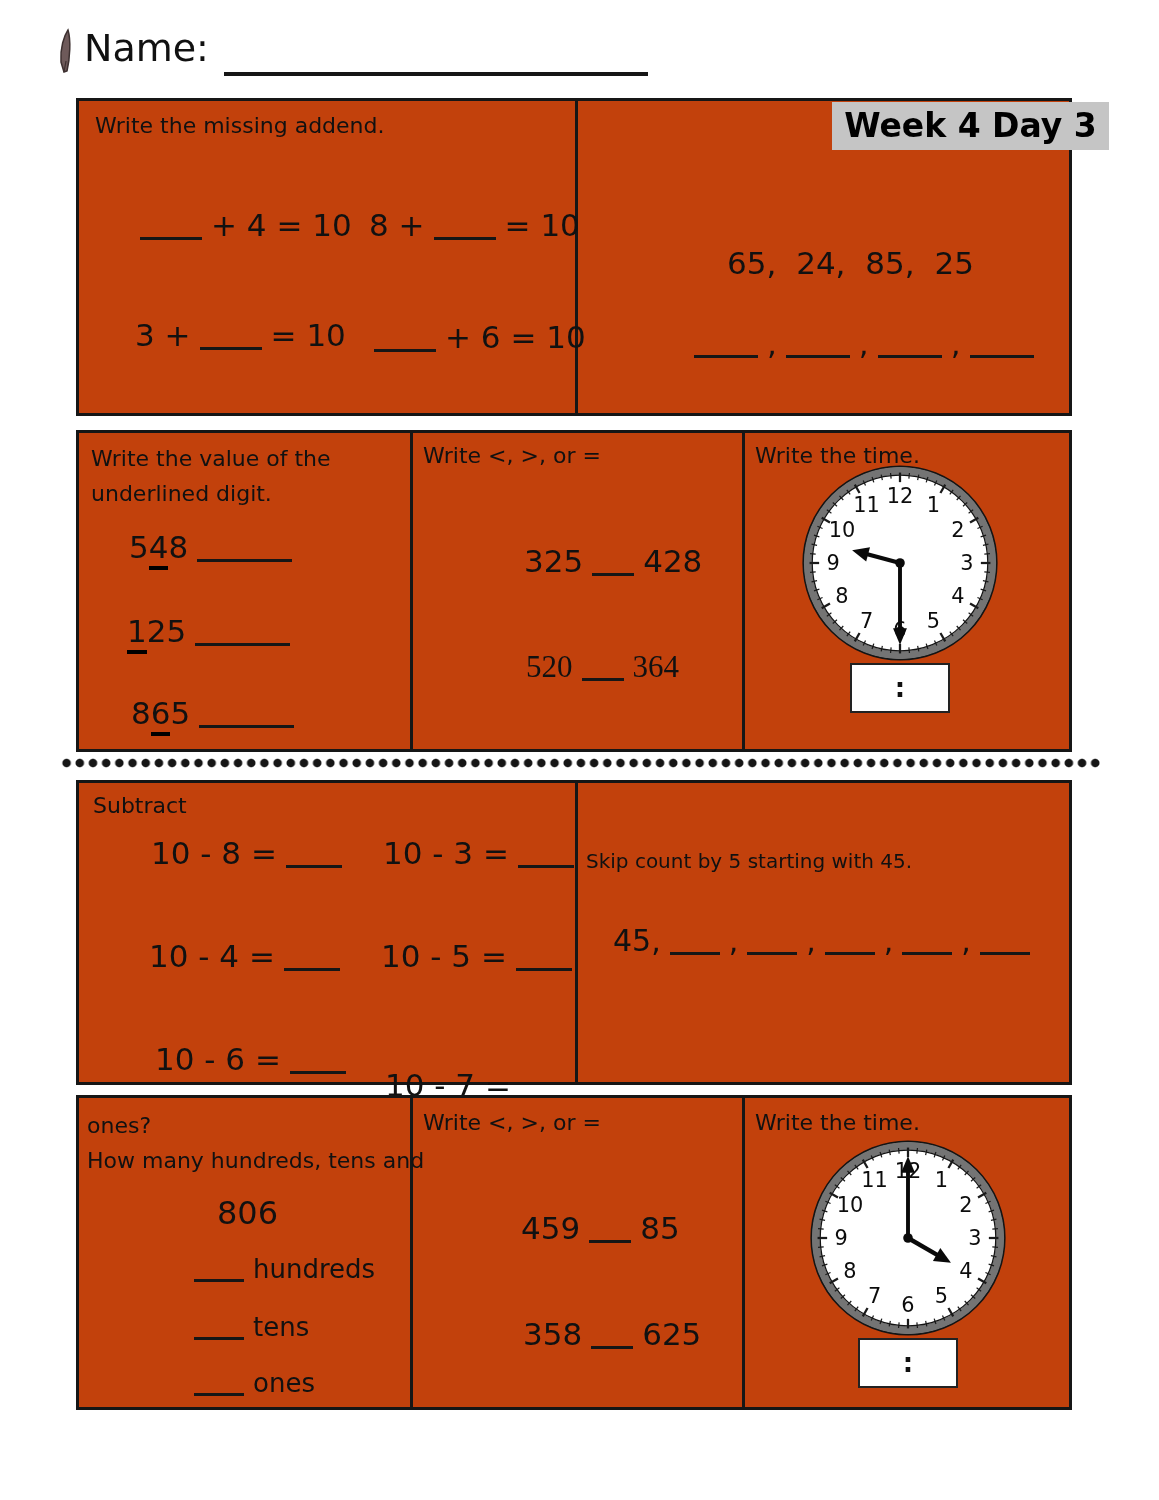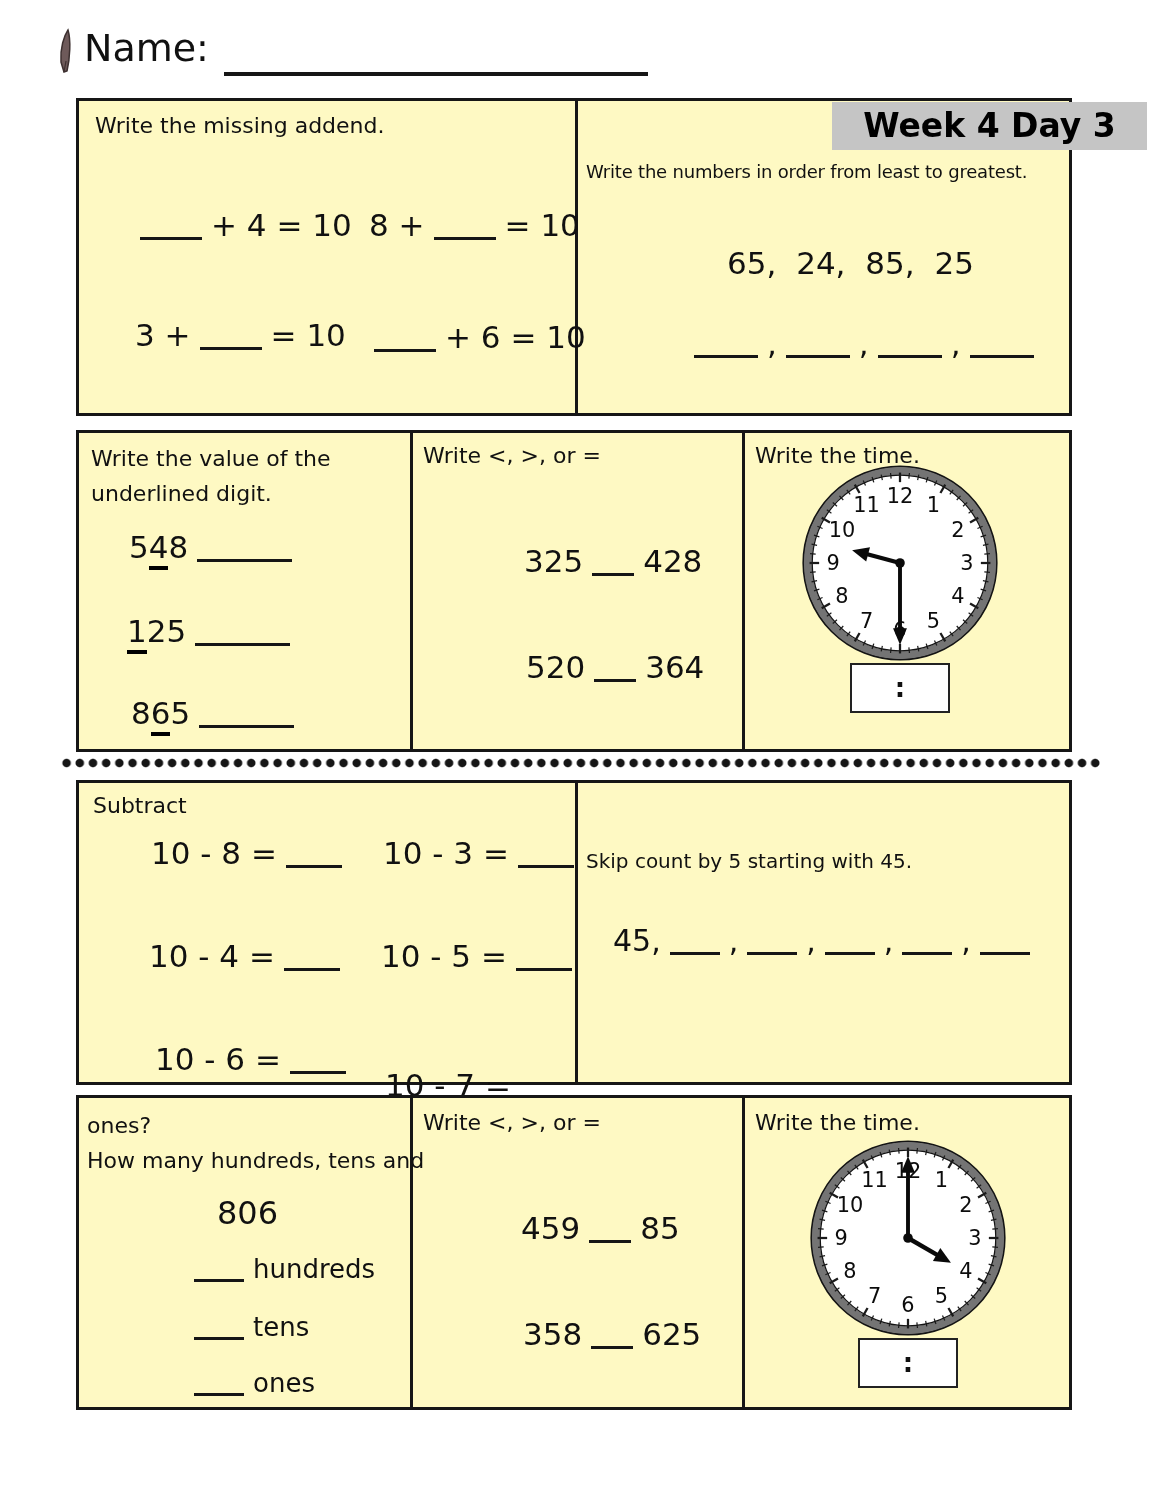--- a/index.html
+++ b/index.html
@@ -1,21 +1,21 @@
 <!DOCTYPE html>
 <html><head>
 <meta charset="utf-8">
 <style>
   html,body { margin:0; padding:0; background:#fff; }
   .page {
     position:relative; width:1159px; height:1500px; background:#ffffff;
     font-family:"DejaVu Sans","Liberation Sans",sans-serif; color:#111;
     overflow:hidden;
   }
-  .band { position:absolute; border:3px solid #161616; background:#fef9c3; box-sizing:border-box; }
+  .band { position:absolute; border:3px solid #161616; background:#c2410c; box-sizing:border-box; }
   .vline { position:absolute; top:0; bottom:0; width:3px; background:#161616; }
   .ctitle { position:absolute; font-size:22px; white-space:nowrap; }
   .ctitle2 { position:absolute; font-size:22px; line-height:35px; }
   .prob { position:absolute; font-size:31px; white-space:nowrap; }
   .blank {
     display:inline-block; border-bottom:3px solid #161616;
     height:0.95em; margin:0 9px -4px 9px; vertical-align:baseline;
   }
   .w42{width:42px} .w50{width:50px} .w56{width:56px} .w62{width:62px}
   .w64{width:64px} .w95{width:95px} .w424{width:424px}
@@ -48,41 +48,40 @@
 
 <div class="page">
 
   <svg width="26" height="48" viewBox="0 0 26 48" style="position:absolute;left:54px;top:28px;">
     <path d="M14 2 C10 8 6 20 7 34 L10 44 L13 43 C16 30 17 12 14 2 Z" fill="#6e5a5a" stroke="#3d3030" stroke-width="1.5"></path>
     <line x1="10" y1="44" x2="12" y2="33" stroke="#3d3030" stroke-width="1.2"></line>
   </svg>
   <span class="name-label">Name:</span>
   <span class="name-blank w424"></span>
 
-  <div class="banner" style="left:832px;top:102px;width:315px;height:48px;line-height:48px;">Week 4 Day 3</div>
+  <div class="banner" style="left:832px;top:102px;width:277px;height:48px;line-height:48px;">Week 4 Day 3</div>
 
   <div class="band" style="left:76px;top:98px;width:996px;height:318px;">
     <div class="vline" style="left:496px;"></div>
 
     <div class="ctitle" style="left:16px;top:12px;">Write the missing addend.</div>
 
     <div class="prob" style="left:52px;top:106px;">
       <span></span><span class="blank w62"></span><span>+ 4 = 10</span>
     </div>
     <div class="prob" style="left:290px;top:106px;">
       <span>8 +</span><span class="blank w62"></span><span>= 10</span>
     </div>
     <div class="prob" style="left:56px;top:216px;">
       <span>3 +</span><span class="blank w62"></span><span>= 10</span>
     </div>
     <div class="prob" style="left:286px;top:218px;">
       <span></span><span class="blank w62"></span><span>+ 6 = 10</span>
     </div>
 
-    <div class="ctitle" style="left:507px;top:60px;font-size:18px;letter-spacing:-0.2px;">Write the numbers in order from least to greatest.</div>
     <div class="prob order-nums" style="left:648px;top:144px;">65, 24, 85, 25</div>
     <div class="prob" style="left:606px;top:224px;">
       <span class="blank w64"></span><span>,</span><span class="blank w64"></span><span>,</span><span class="blank w64"></span><span>,</span><span class="blank w64"></span>
     </div>
   </div>
 
   <div class="band" style="left:76px;top:430px;width:996px;height:322px;">
     <div class="vline" style="left:331px;"></div>
     <div class="vline" style="left:663px;"></div>
 
@@ -97,21 +96,21 @@
       <span></span><span class="udigit">1</span><span>25</span><span class="blank w95"></span>
     </div>
     <div class="prob" style="left:52px;top:262px;">
       <span>8</span><span class="udigit">6</span><span>5</span><span class="blank w95"></span>
     </div>
 
     <div class="ctitle" style="left:344px;top:10px;">Write &lt;, &gt;, or =</div>
     <div class="prob" style="left:445px;top:110px;">
       <span>325</span><span class="blank w42"></span><span>428</span>
     </div>
-    <div class="prob" style="left:447px;top:216px;">
+    <div class="prob" style="left:447px;top:216px;font-family:Liberation Serif, serif;">
       <span>520</span><span class="blank w42"></span><span>364</span>
     </div>
 
     <div class="ctitle" style="left:676px;top:10px;">Write the time.</div>
     <div class="clock-wrap" style="left:721px;top:30px;">
       <svg viewBox="0 0 230 230" width="200" height="200">
         <circle cx="115" cy="115" r="111" fill="#ffffff" stroke="#141414" stroke-width="2.5"></circle>
         <circle cx="115" cy="115" r="106" fill="none" stroke="#747474" stroke-width="9"></circle>
         <circle cx="115" cy="115" r="101" fill="none" stroke="#141414" stroke-width="1.5"></circle>
         <g>

